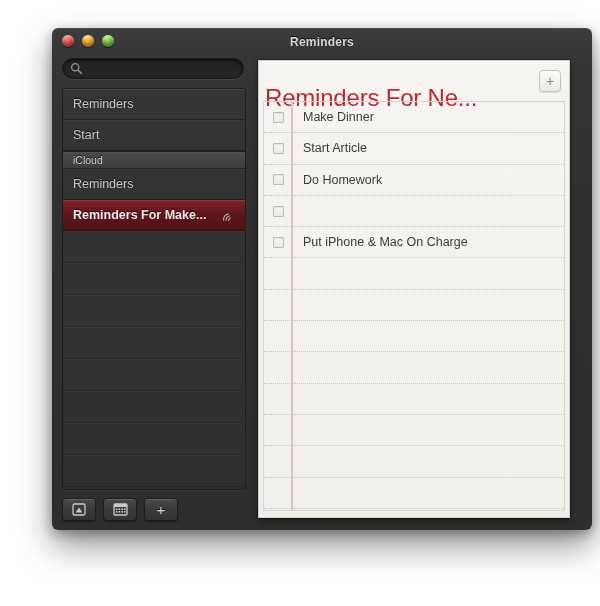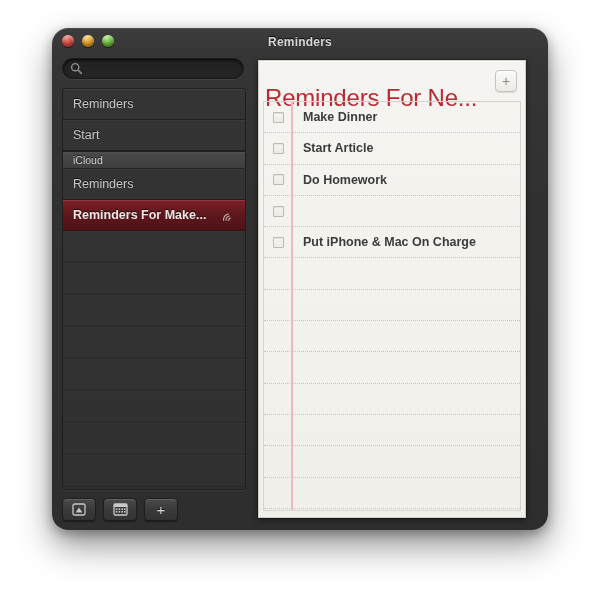--- a/index.html
+++ b/index.html
@@ -13,23 +13,23 @@
     font-family: "Liberation Sans", sans-serif;
     overflow: hidden;
     position: relative;
   }
 
   
   #app-window {
     position: absolute;
     left: 52px;
     top: 28px;
-    width: 496px;
+    width: 540px;
     height: 502px;
-    border-radius: 16px;
+    border-radius: 6px;
     background:
       repeating-linear-gradient(0deg, rgba(255,255,255,0.012) 0px, rgba(255,255,255,0.012) 1px, rgba(0,0,0,0.012) 1px, rgba(0,0,0,0.012) 2px),
       repeating-linear-gradient(90deg, rgba(255,255,255,0.010) 0px, rgba(255,255,255,0.010) 1px, rgba(0,0,0,0.010) 1px, rgba(0,0,0,0.010) 2px),
       linear-gradient(180deg, #3b3b3b 0%, #343434 5%, #2f2f2f 35%, #2c2c2c 100%);
     box-shadow:
       0 16px 34px rgba(0,0,0,0.42),
       0 4px 12px rgba(0,0,0,0.30),
       inset 0 1px 0 rgba(255,255,255,0.09);
     overflow: hidden;
   }
@@ -294,21 +294,20 @@
     cursor: default;
   }
   .rule-row .txt {
     position: absolute;
     left: 39px;
     right: 8px;
     font-size: 12.5px;
     color: #3c3c3c;
     white-space: nowrap;
     overflow: hidden;
-    font-weight: bold;
   }
 </style>
 </head>
 <body>
 
 <div id="app-window">
 
   <div id="titlebar">
     <div id="traffic-lights">
       <div class="tl close"></div>

